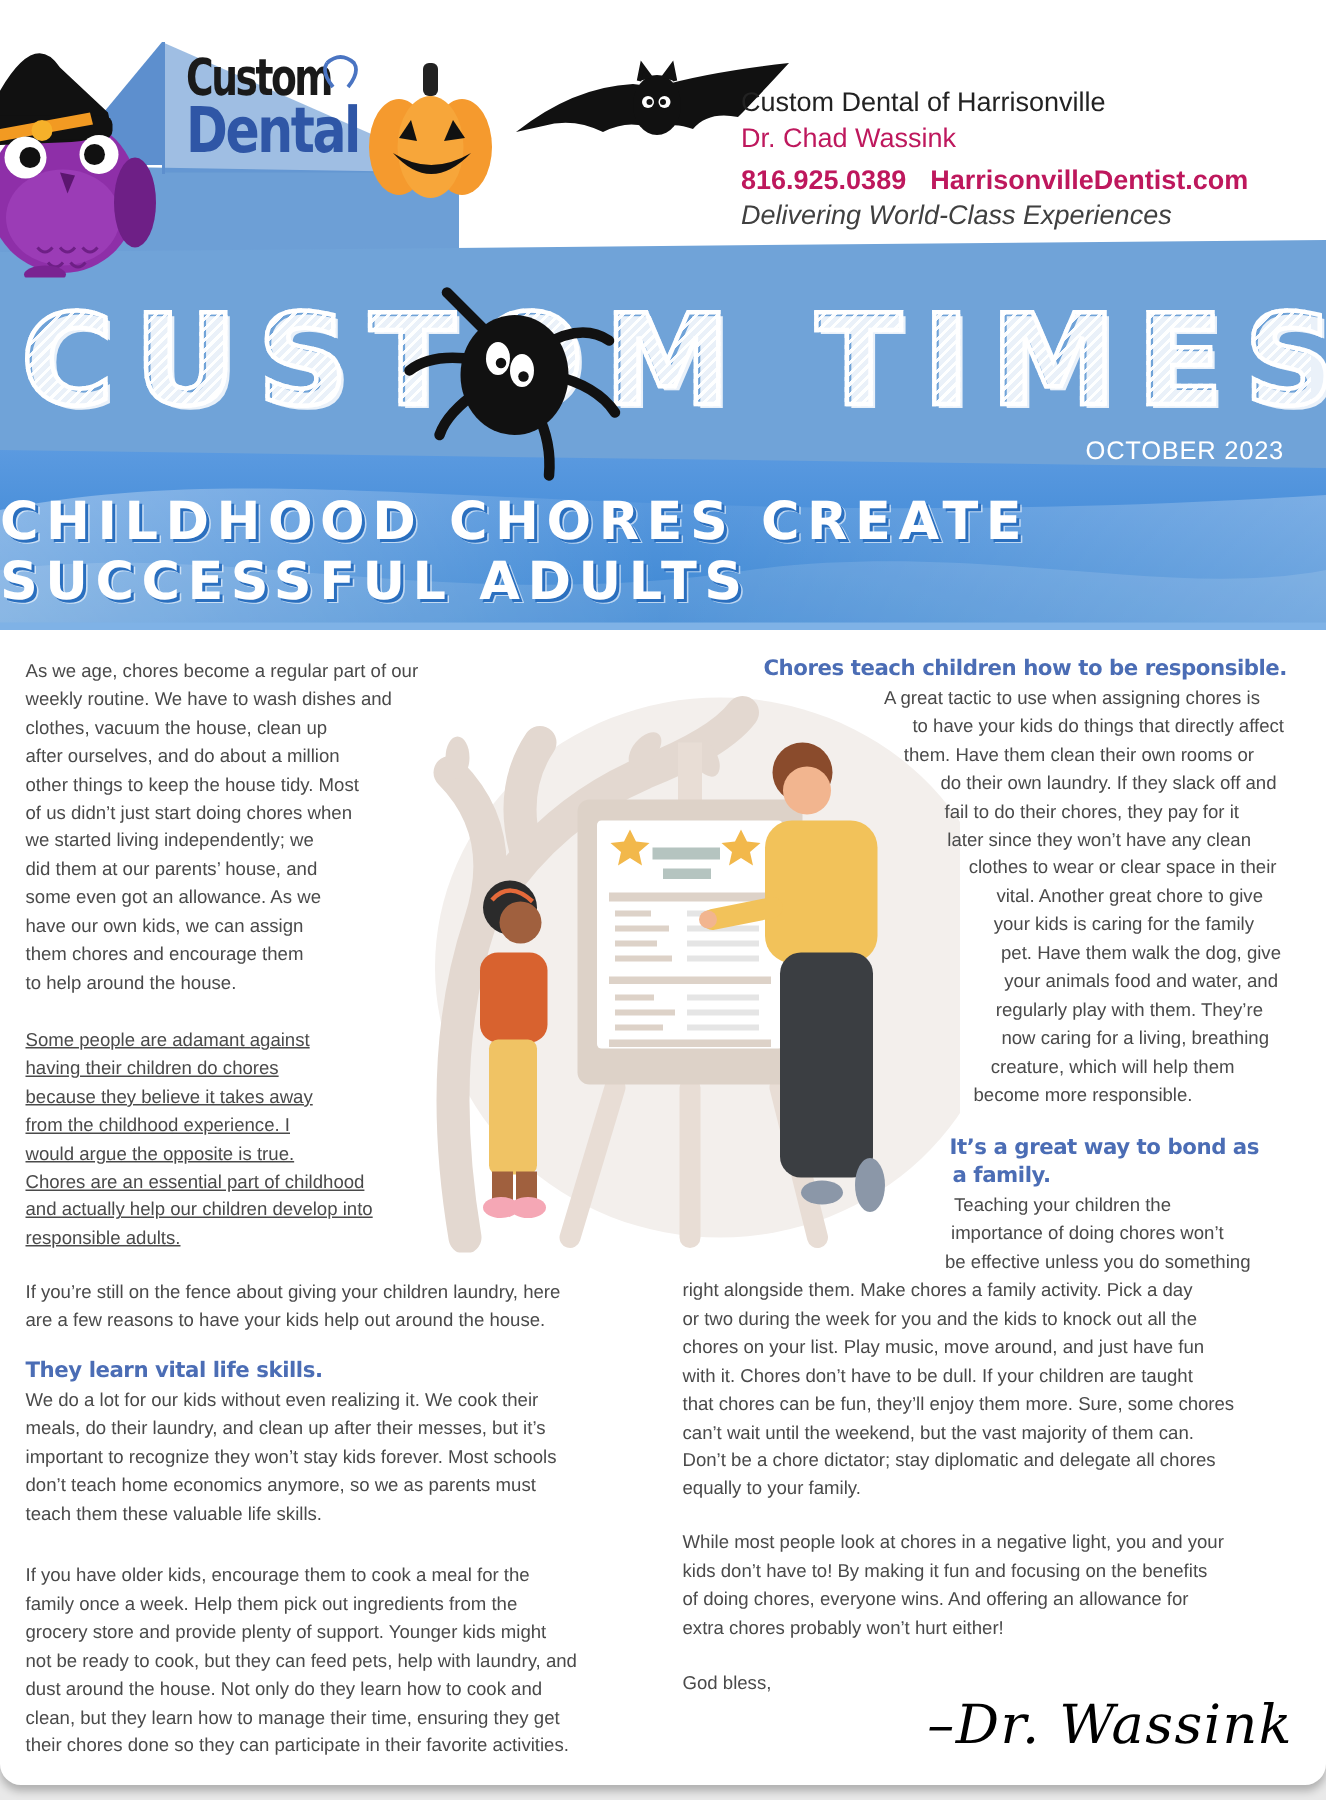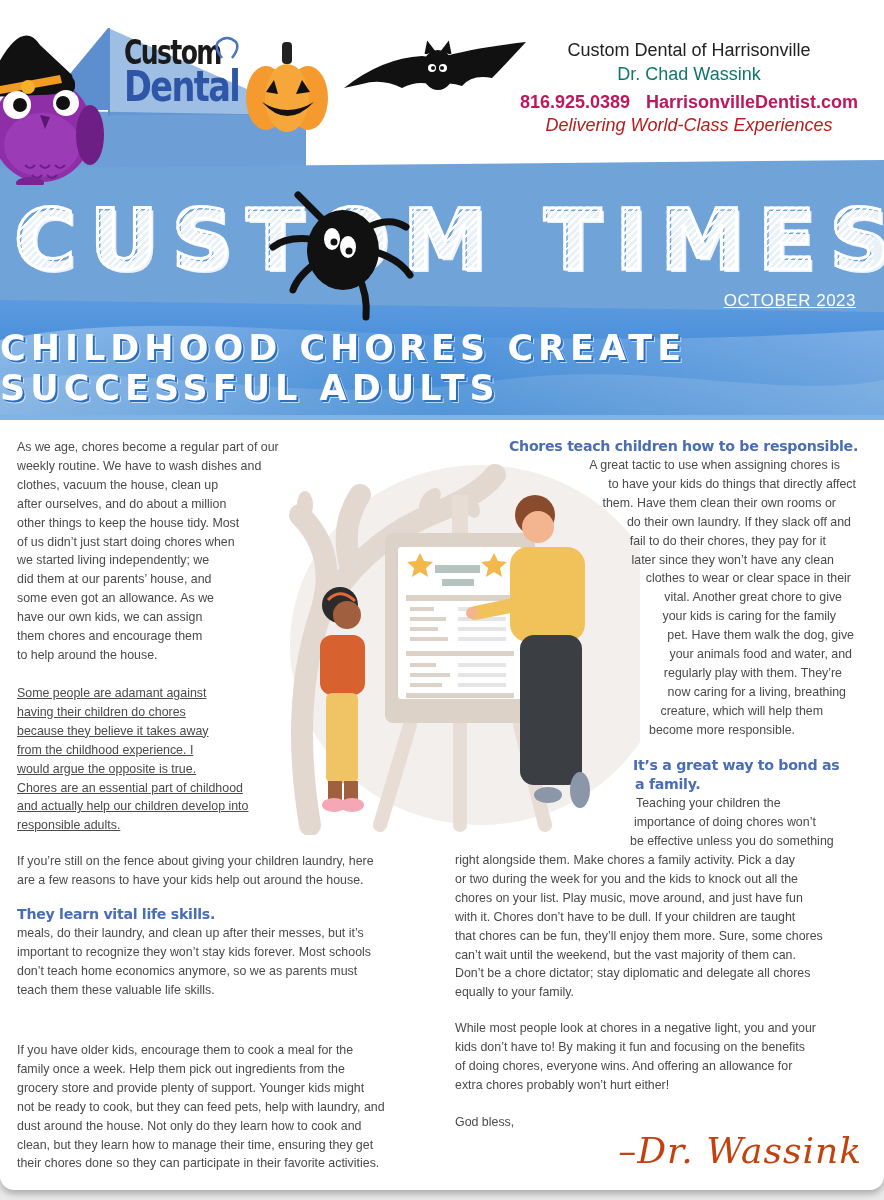--- a/index.html
+++ b/index.html
@@ -17,37 +17,37 @@
   .hdr-white { position: absolute; inset: 0; background: #ffffff; }
   .sky {
     position: absolute; left: 0; top: 0; width: 884px; height: 420px;
   }
 
   .logo { position: absolute; left: 124px; top: 32px; width: 120px; height: 74px; }
   .logo-custom { position: absolute; left: 0; top: 0; font: bold 34px "DejaVu Sans Condensed", "DejaVu Sans", sans-serif; color: #1a1a1a; letter-spacing: -2px; transform: scaleX(0.82); transform-origin: left top; }
   .logo-dental { position: absolute; left: 0; top: 30px; font: bold 42px "DejaVu Sans", sans-serif; color: #2f56a6; letter-spacing: -2px; transform: scaleX(0.8); transform-origin: left top; }
   .logo-tooth { position: absolute; left: 90px; top: 4px; width: 26px; height: 26px; }
 
-  .practice { position: absolute; left: 494px; top: 38px; width: 390px; text-align: center; }
+  .practice { position: absolute; left: 494px; top: 56px; width: 390px; text-align: left; }
   .practice-name { font: 500 18px "Liberation Sans", sans-serif; color: #222; line-height: 24px; }
-  .practice-doctor { font: 500 18px "Liberation Sans", sans-serif; color: #0f766e; line-height: 24px; }
+  .practice-doctor { font: 500 18px "Liberation Sans", sans-serif; color: #be185d; line-height: 24px; }
   .practice-contact { margin-top: 4px; font: bold 18px "Liberation Sans", sans-serif; color: #be185d; line-height: 24px; white-space: nowrap; }
   .practice-contact span + span { margin-left: 16px; }
-  .practice-tag { font: italic 18px "Liberation Sans", sans-serif; color: #b91c1c; line-height: 22px; }
+  .practice-tag { font: italic 18px "Liberation Sans", sans-serif; color: #404040; line-height: 22px; }
 
   .mast {
     position: absolute; left: 14px; top: 192px; width: 860px;
     font: bold 84px "DejaVu Sans", sans-serif; letter-spacing: 14px; color: transparent;
     -webkit-text-stroke: 3px #ffffff;
     background: repeating-linear-gradient(135deg, rgba(255,255,255,0.95) 0 2px, rgba(255,255,255,0) 2px 5px);
     -webkit-background-clip: text; background-clip: text;
     text-shadow: 3px 3px 0 rgba(255,255,255,0.85);
     white-space: nowrap; line-height: 96px;
   }
-  .issue-date { position: absolute; right: 28px; top: 291px; font: 500 17px "Liberation Sans", sans-serif; color: #ffffff; letter-spacing: 0.5px; text-decoration: underline; }
+  .issue-date { position: absolute; right: 28px; top: 291px; font: 500 17px "Liberation Sans", sans-serif; color: #ffffff; letter-spacing: 0.5px; }
 
   .headline {
     position: absolute; left: 0; top: 328px; width: 884px; text-align: left;
     font: bold 35px "DejaVu Sans", sans-serif; letter-spacing: 5px; line-height: 40px;
     color: #ffffff; text-shadow: 2px 2px 0 #2a6fbf, 3px 3px 0 rgba(255,255,255,0.6);
   }
 
   
   .txt { position: absolute; font-size: 12.4px; line-height: 18.9px; color: #4a4a4a; font-family: "Liberation Sans", sans-serif; }
   .txt p { white-space: nowrap; }
@@ -61,21 +61,21 @@
 
   .col-right-1 { left: 0; top: 437px; width: 858px; }
   .col-right-1 p { text-align: right; }
   .col-right-2 { left: 630px; top: 756px; }
   .col-right-3 { left: 455px; top: 851px; }
   .col-right-4 { left: 455px; top: 1019px; }
   .col-right-5 { left: 455px; top: 1113px; }
 
   .signature {
     position: absolute; right: 22px; top: 1130px;
-    font: italic 36px "DejaVu Serif", serif; color: #c2410c; letter-spacing: 1px;
+    font: italic 36px "DejaVu Serif", serif; color: #000000; letter-spacing: 1px;
   }
 
   .illustration { position: absolute; left: 280px; top: 455px; width: 360px; height: 380px; }
 </style>
 </head>
 <body>
 
 <div class="page">
 
   <div class="header">
@@ -271,20 +271,21 @@
       <p>responsible adults.</p>
   </div>
 
   <div class="txt col-left-3">
     <p>If you’re still on the fence about giving your children laundry, here</p>
       <p>are a few reasons to have your kids help out around the house.</p>
   </div>
 
   <div class="txt col-left-4">
     <p class="subhead">They learn vital life skills.</p>
+    <p>We do a lot for our kids without even realizing it. We cook their</p>
       <p>meals, do their laundry, and clean up after their messes, but it’s</p>
       <p>important to recognize they won’t stay kids forever. Most schools</p>
       <p>don’t teach home economics anymore, so we as parents must</p>
       <p>teach them these valuable life skills.</p>
   </div>
 
   <div class="txt col-left-5">
     <p>If you have older kids, encourage them to cook a meal for the</p>
       <p>family once a week. Help them pick out ingredients from the</p>
       <p>grocery store and provide plenty of support. Younger kids might</p>

